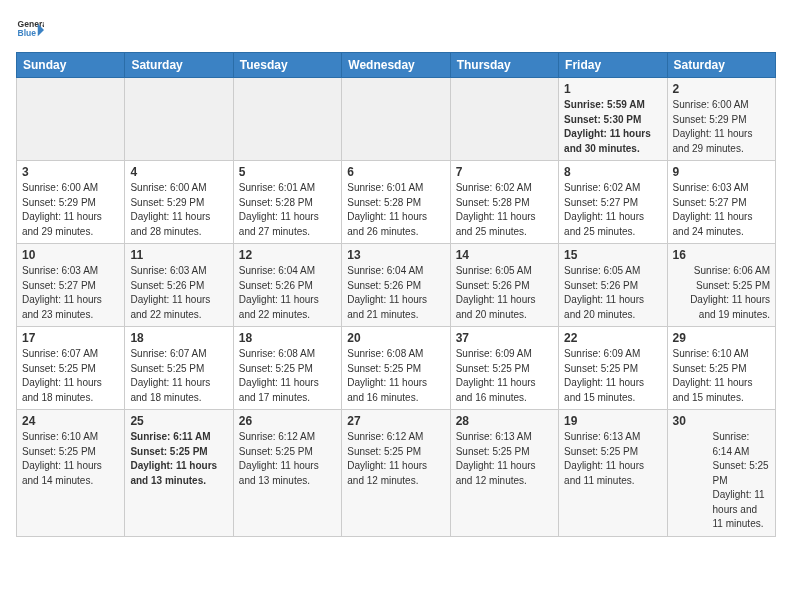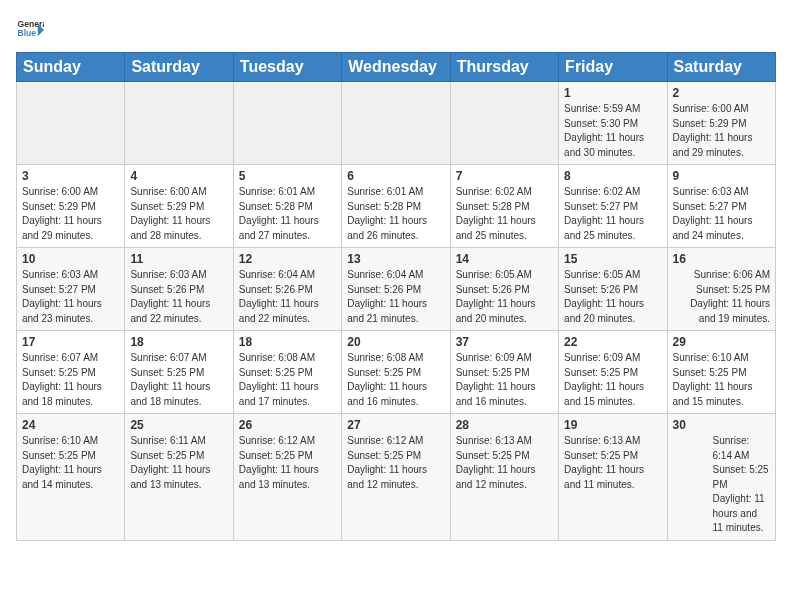--- a/index.html
+++ b/index.html
@@ -38,21 +38,21 @@
       color: #444;
     }
     table {
       width: 100%;
       border-collapse: collapse;
       table-layout: fixed;
     }
     thead tr th {
       background: #3b82c4;
       color: #fff;
-      font-size: 16px;
+      font-size: 12px;
       font-weight: bold;
       padding: 5px 6px;
       text-align: left;
       border: 1px solid #2a6da8;
     }
     tbody tr td {
       border: 1px solid #ccc;
       vertical-align: top;
       padding: 4px 5px;
       font-size: 10.5px;
@@ -113,21 +113,21 @@
   </thead>
   <tbody id="calendar-body">
       <tr>
         <td class="empty-cell"></td>
         <td class="empty-cell"></td>
         <td class="empty-cell"></td>
         <td class="empty-cell"></td>
         <td class="empty-cell"></td>
         <td>
           <span class="day-num">1</span>
-          <div class="day-info" style="white-space: pre-line;">Sunrise: 5:59 AM
+          <div class="day-info" style="white-space: pre-line; font-weight: bold;">Sunrise: 5:59 AM
 Sunset: 5:30 PM
 Daylight: 11 hours and 30 minutes.</div>
         </td>
         <td>
           <span class="day-num">2</span>
           <div class="day-info" style="white-space: pre-line;">Sunrise: 6:00 AM
 Sunset: 5:29 PM
 Daylight: 11 hours and 29 minutes.</div>
         </td>
       </tr>
@@ -265,21 +265,21 @@
       </tr>
       <tr>
         <td>
           <span class="day-num">24</span>
           <div class="day-info" style="white-space: pre-line;">Sunrise: 6:10 AM
 Sunset: 5:25 PM
 Daylight: 11 hours and 14 minutes.</div>
         </td>
         <td>
           <span class="day-num">25</span>
-          <div class="day-info" style="white-space: pre-line;">Sunrise: 6:11 AM
+          <div class="day-info" style="white-space: pre-line; font-weight: bold;">Sunrise: 6:11 AM
 Sunset: 5:25 PM
 Daylight: 11 hours and 13 minutes.</div>
         </td>
         <td>
           <span class="day-num">26</span>
           <div class="day-info" style="white-space: pre-line;">Sunrise: 6:12 AM
 Sunset: 5:25 PM
 Daylight: 11 hours and 13 minutes.</div>
         </td>
         <td>

